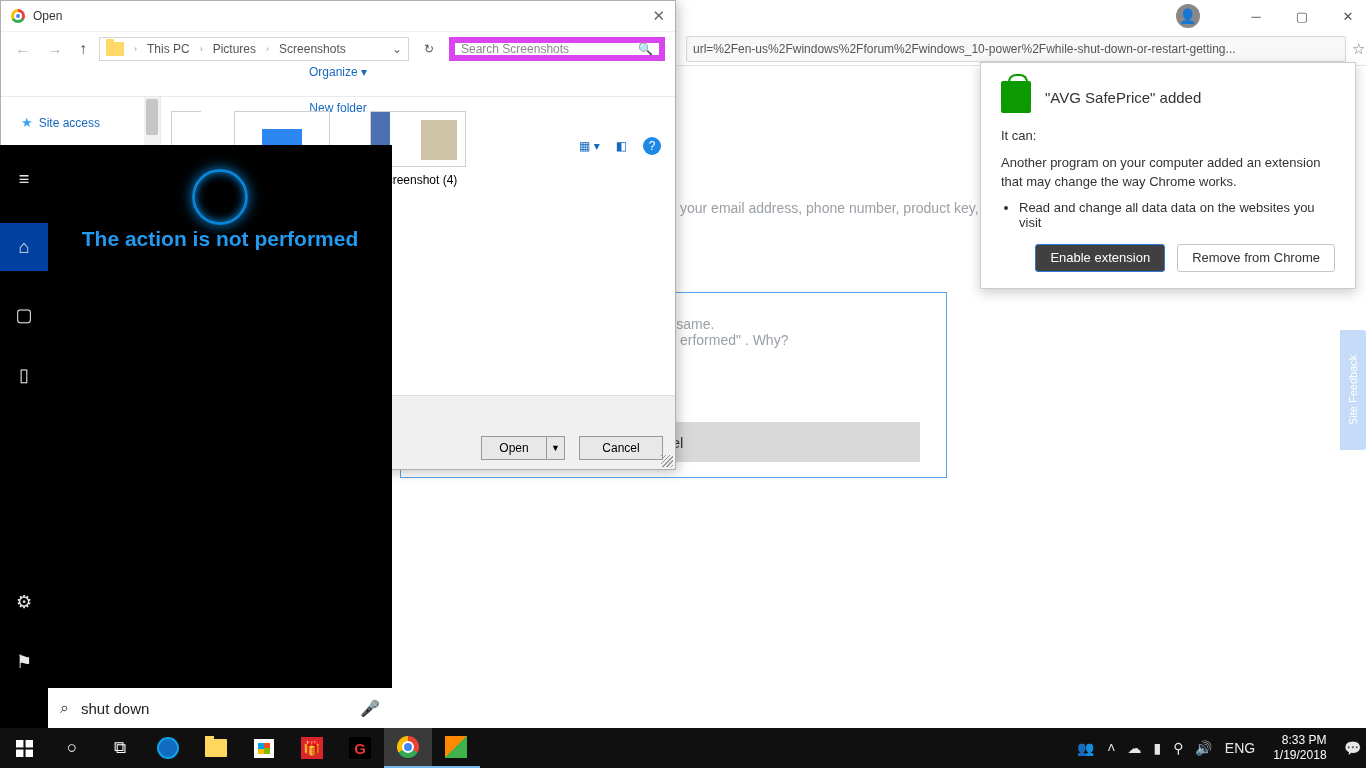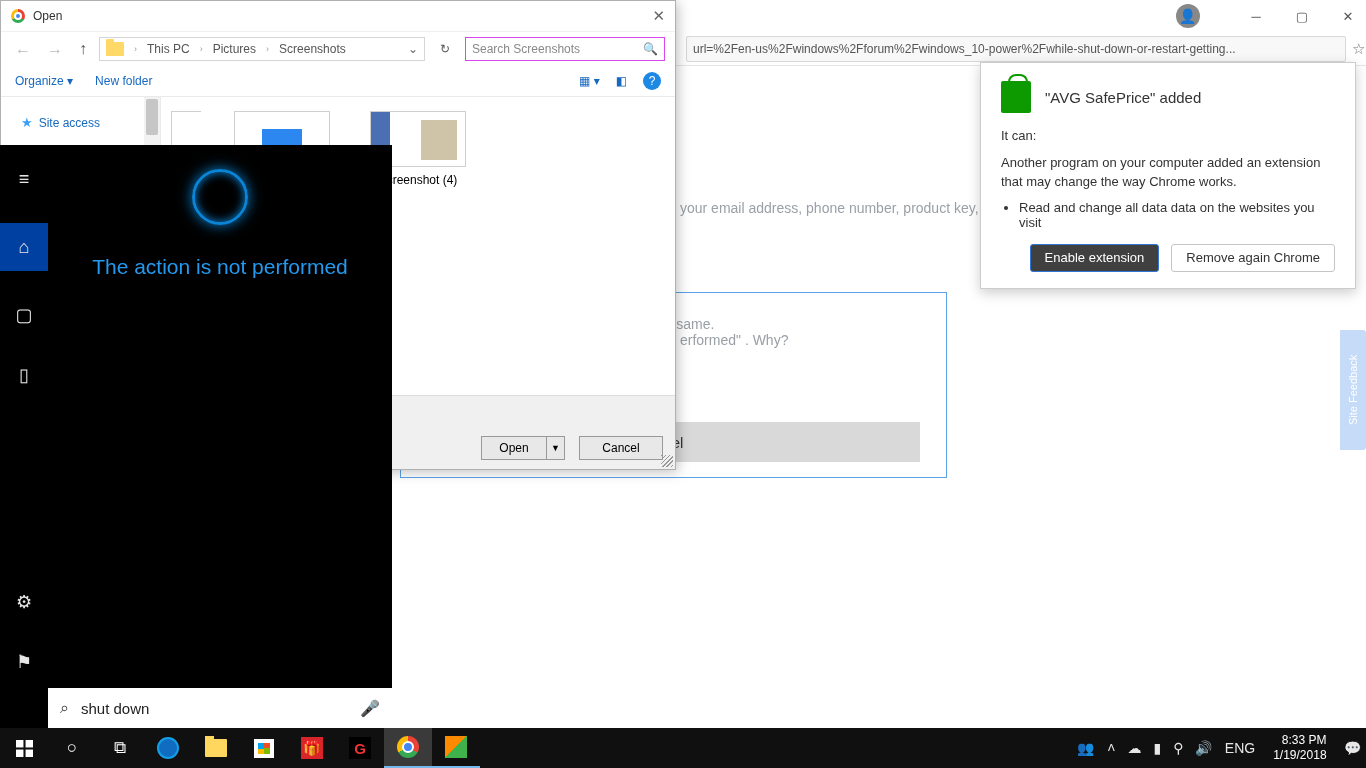--- a/index.html
+++ b/index.html
@@ -44,23 +44,23 @@
 .opendlg .titlebar .chromeicon:after{content:"";position:absolute;inset:3px;background:#4285f4;border-radius:50%;border:2px solid #fff;}
 .opendlg .titlebar .close{margin-left:auto;font-size:15px;color:#666;}
 .opendlg .navrow{height:34px;display:flex;align-items:center;padding:0 10px;gap:8px;font-size:12px;color:#555;border-top:1px solid #f0f0f0;}
 .opendlg .navbtn{color:#bbb;font-size:16px;padding:0 4px;}
 .opendlg .foldericon{width:18px;height:14px;background:#ffd968;border-radius:1px;position:relative;}
 .opendlg .foldericon:before{content:"";position:absolute;left:0;top:-3px;width:8px;height:4px;background:#ffd968;border-radius:1px 1px 0 0;}
 .opendlg .crumb{display:flex;align-items:center;gap:10px;flex:1;border:1px solid #d5d5d5;height:24px;padding:0 6px;}
 .opendlg .crumb span.sep{color:#999;font-size:9px;}
 .opendlg .crumb .dd{margin-left:auto;color:#666;}
 .opendlg .refresh{width:24px;text-align:center;color:#555;}
-.opendlg .searchbox{width:200px;height:24px;border:1px solid #d946ef;display:flex;align-items:center;padding:0 6px;color:#888;font-size:12px;}
+.opendlg .searchbox{width:216px;height:24px;border:6px solid #d946ef;display:flex;align-items:center;padding:0 6px;color:#888;font-size:12px;}
 .opendlg .searchbox .mag{margin-left:auto;}
-.opendlg .toolbar{height:32px;display:flex;align-items:center;padding:0 14px;gap:22px;font-size:12px;color:#1769c0;border-bottom:1px solid #eaeaea;}
+.opendlg .toolbar{height:32px;display:flex;align-items:center;padding:0 14px;gap:22px;font-size:12px;color:#1769c0;border-bottom:1px solid #eaeaea;flex-direction:column;}
 .opendlg .toolbar .right{margin-left:auto;display:flex;align-items:center;gap:16px;color:#1769c0;}
 .opendlg .toolbar .help{width:18px;height:18px;border-radius:50%;background:#1e88e5;color:#fff;font-size:12px;display:flex;align-items:center;justify-content:center;}
 .opendlg .body{display:flex;height:300px;}
 .opendlg .tree{width:160px;border-right:1px solid #eaeaea;padding:8px 6px;font-size:12px;position:relative;}
 .opendlg .tree .scroll{position:absolute;right:0;top:0;width:16px;height:100%;background:#f2f2f2;}
 .opendlg .tree .thumb{position:absolute;right:2px;top:2px;width:12px;height:36px;background:#c6c6c6;border-radius:2px;}
 .opendlg .tree .qa{display:flex;align-items:center;gap:6px;color:#1769c0;margin:10px 0 0 14px;}
 .opendlg .tree .star{color:#37a0f4;font-size:13px;}
 .opendlg .files{flex:1;padding:14px 10px;display:flex;gap:26px;align-items:flex-start;}
 .opendlg .fileitem{width:110px;text-align:center;font-size:12px;}
@@ -83,21 +83,21 @@
 .opendlg .grip{position:absolute;right:2px;bottom:2px;width:12px;height:12px;background:repeating-linear-gradient(135deg,#999 0 1px,transparent 1px 3px);}
 
 
 .cortana{position:absolute;left:0;top:145px;width:392px;height:583px;background:#000;z-index:60;display:flex;}
 .cortana .rail{width:48px;background:#000;display:flex;flex-direction:column;align-items:center;padding-top:18px;gap:28px;}
 .cortana .rail .ic{color:#fff;font-size:18px;opacity:.9;width:48px;height:32px;display:flex;align-items:center;justify-content:center;}
 .cortana .rail .ic.home{background:#0047b3;height:48px;}
 .cortana .rail .spacer{flex:1;}
 .cortana .main{flex:1;display:flex;flex-direction:column;align-items:center;}
 .cortana .ring{width:56px;height:56px;border-radius:50%;border:3px solid #0a84d6;margin-top:24px;box-shadow:0 0 14px #0a84d6, inset 0 0 10px #0a84d6;}
-.cortana .msg{color:#2399ef;font-size:21px;margin-top:30px;font-weight:400;}
+.cortana .msg{color:#2399ef;font-size:21px;margin-top:2px;font-weight:700;}
 .cortana .searchbar{position:absolute;left:48px;bottom:0;right:0;height:40px;background:#fff;display:flex;align-items:center;padding:0 12px;gap:12px;font-size:15px;color:#222;}
 .cortana .searchbar .mag{font-size:16px;color:#333;}
 .cortana .searchbar .mic{margin-left:auto;color:#555;font-size:16px;}
 
 
 .taskbar{position:absolute;left:0;bottom:0;width:1366px;height:40px;background:#101010;display:flex;align-items:center;z-index:100;}
 .taskbar .tb{width:48px;height:40px;display:flex;align-items:center;justify-content:center;color:#fff;font-size:17px;}
 .taskbar .tb.win svg{width:17px;height:17px;fill:#fff;}
 .taskbar .tb.active{background:#3a3a3a;border-bottom:2px solid #76b9ed;}
 .taskbar .tb.running{border-bottom:2px solid #76b9ed;}
@@ -153,21 +153,21 @@
     <div class="bag"></div>
     <div class="title">"AVG SafePrice" added</div>
   </div>
   <p>It can:</p>
   <p>Another program on your computer added an extension that may change the way Chrome works.</p>
   <ul>
       <li>Read and change all data data on the websites you visit</li>
     </ul>
   <div class="btns">
     <button class="enable">Enable extension</button>
-    <button class="remove">Remove again Chrome</button>
+    <button class="remove">Remove from Chrome</button>
   </div>
 </div>
 
 <div class="opendlg">
   <div class="titlebar">
     <div class="chromeicon"></div>
     <span>Open</span>
     <span class="close">✕</span>
   </div>
   <div class="navrow">

